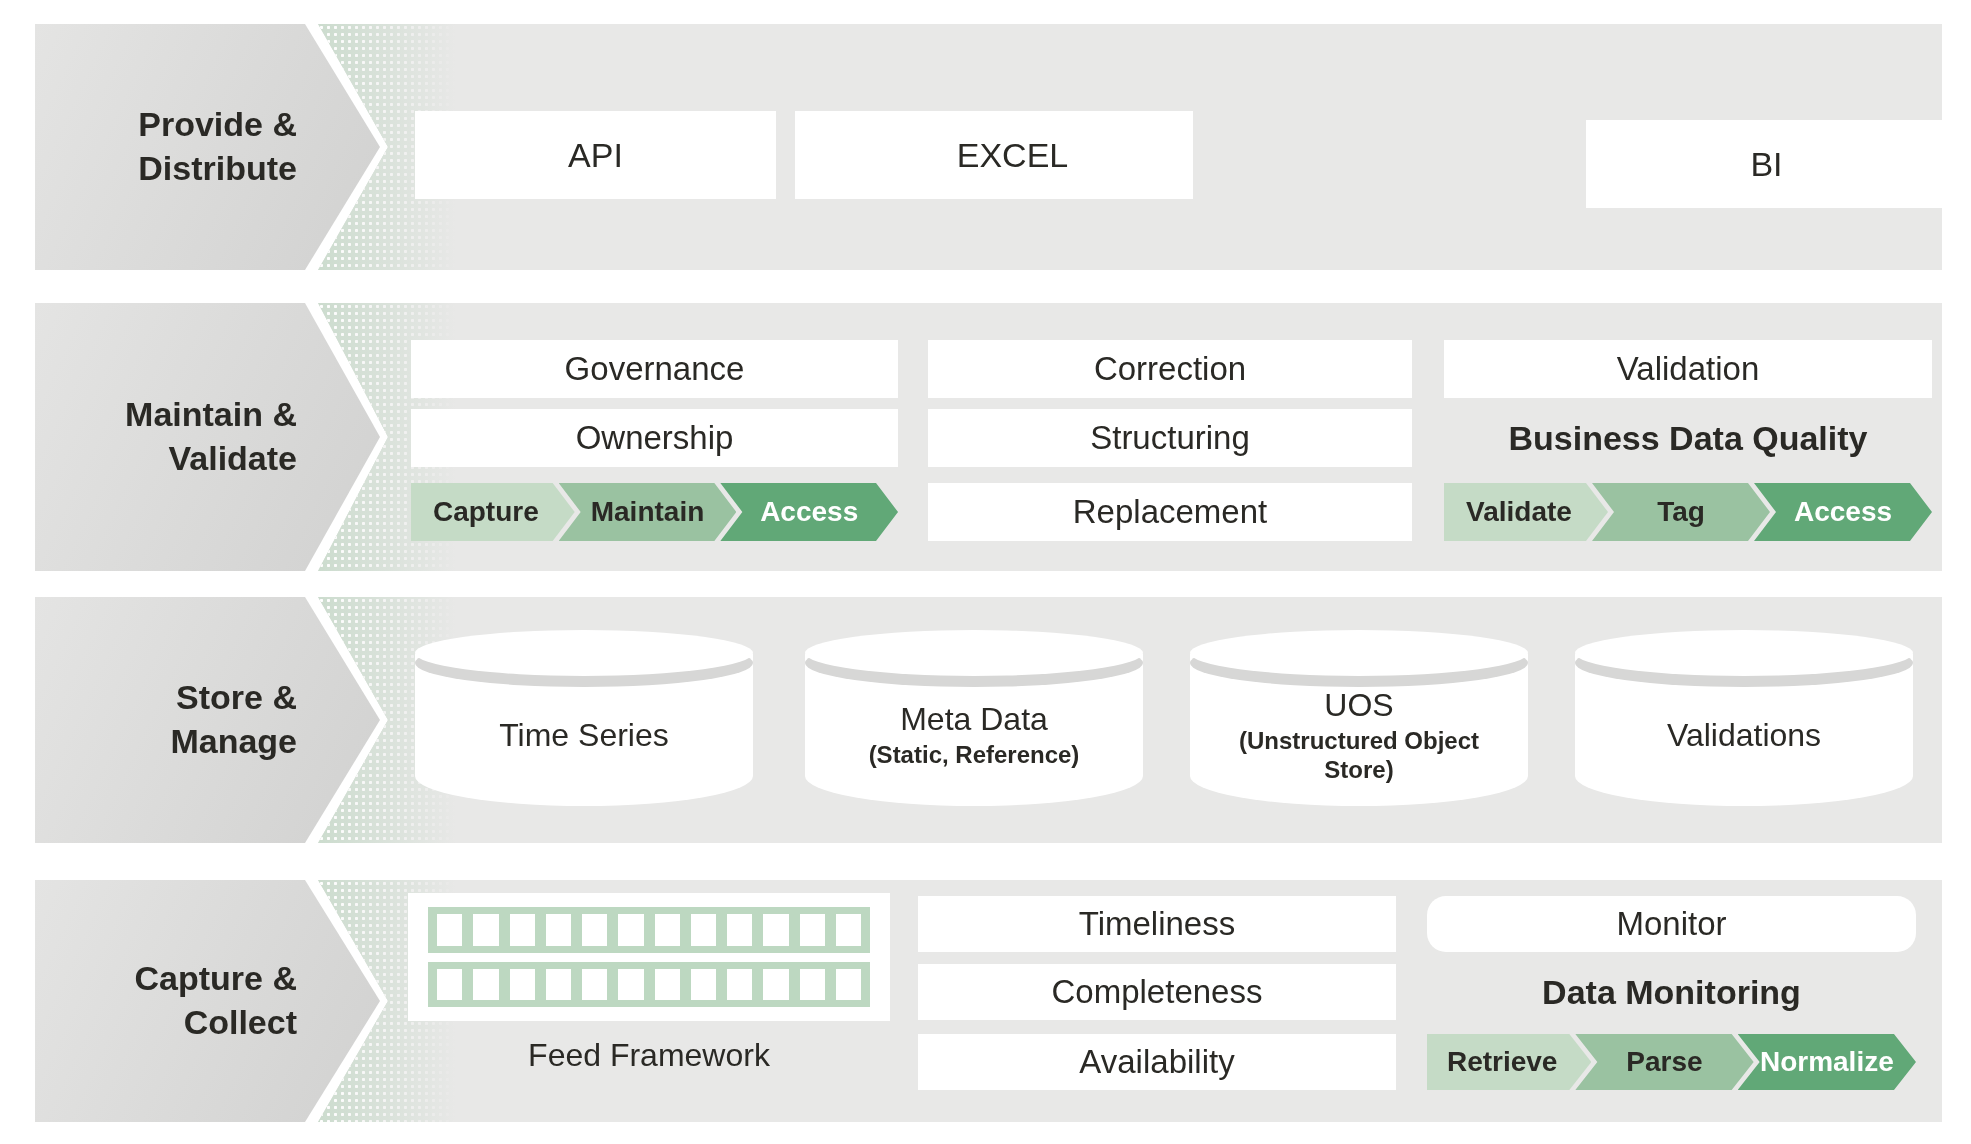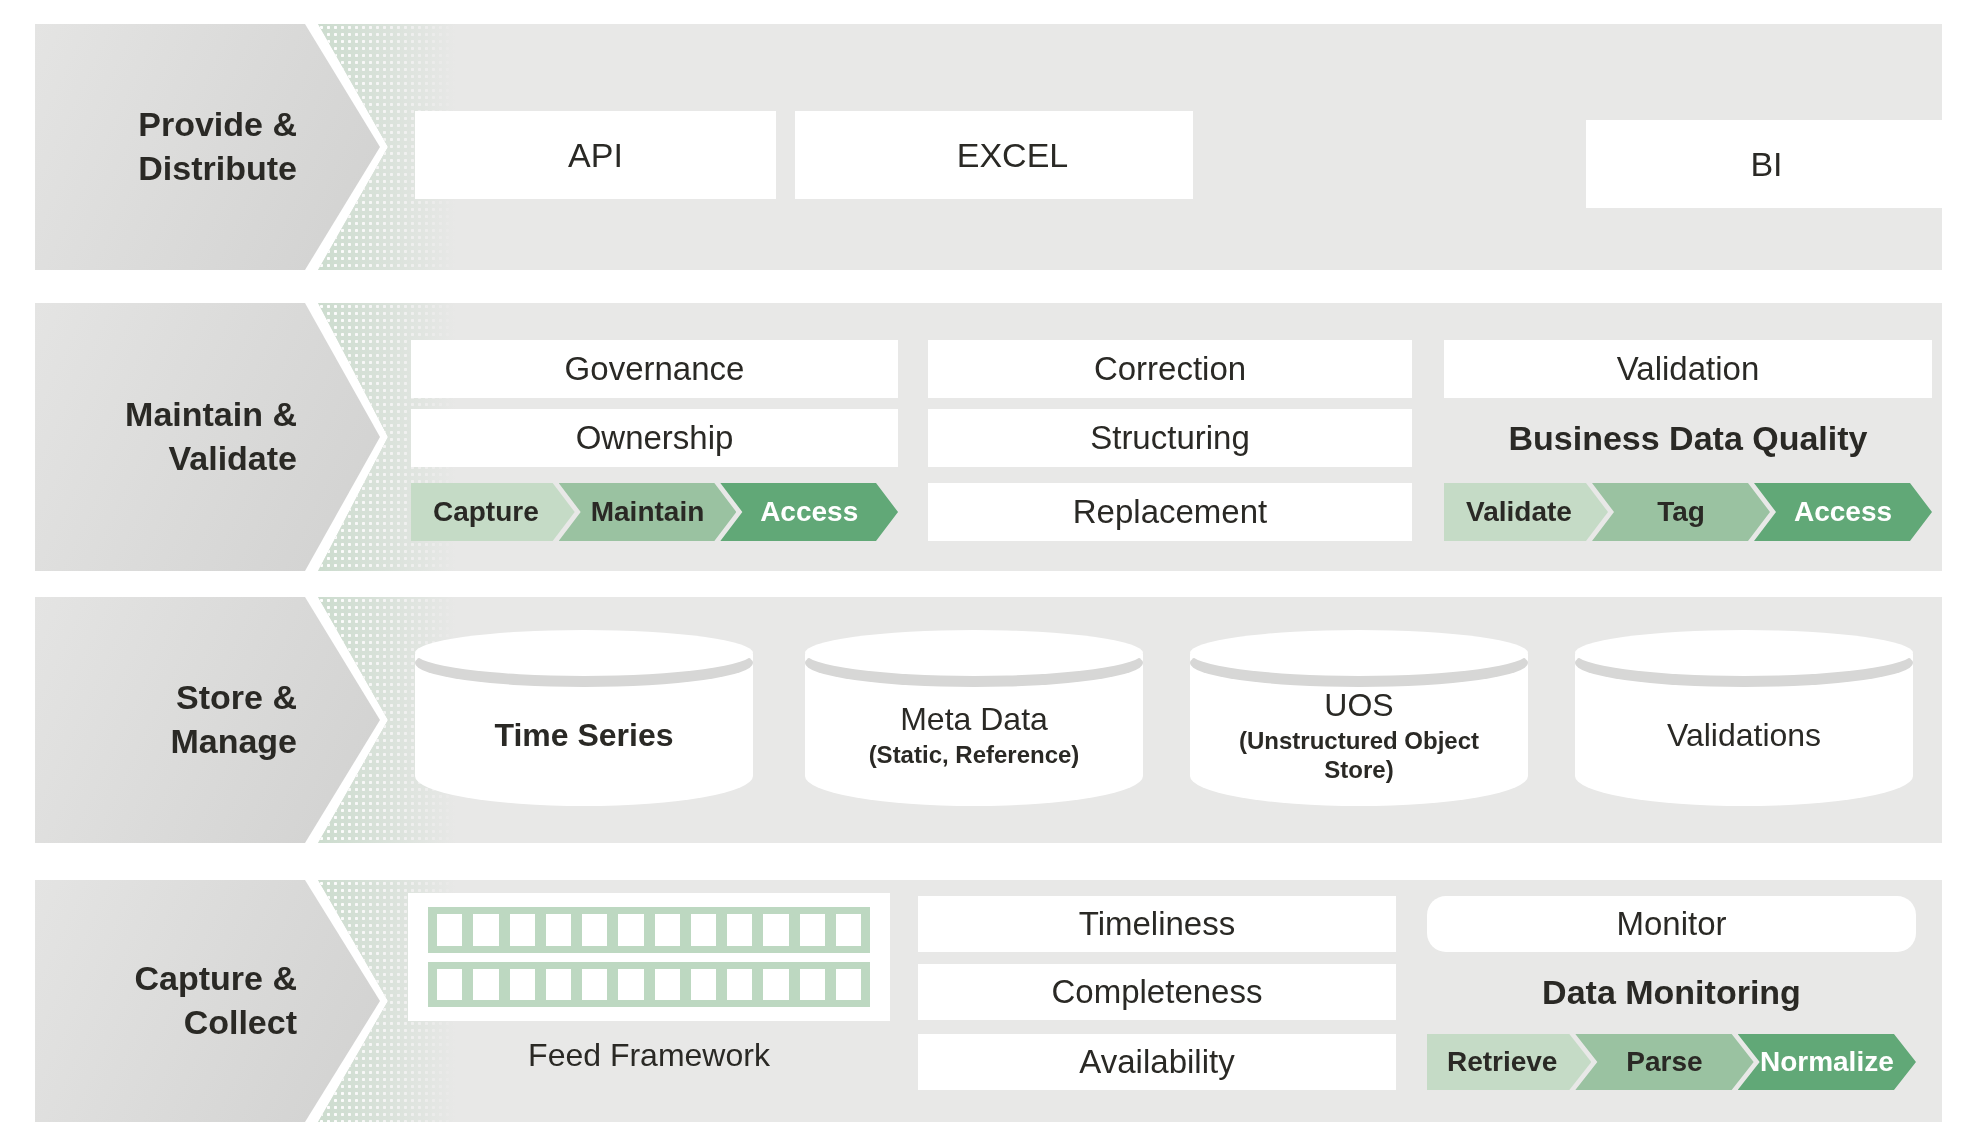--- a/index.html
+++ b/index.html
@@ -135,21 +135,21 @@
   </div>
 
   <div class="band" style="top:597px; height:246px;">
     <div class="band-label">
       <span>Store &amp;</span>
       <span>Manage</span>
     </div>
     <div class="band-content">
       <div class="green-edge"></div>
 
-      <div class="cyl" style="left:97px; top:33px; width:338px; height:176px;font-weight:bold;">
+      <div class="cyl" style="left:97px; top:33px; width:338px; height:176px;">
         <div class="cyl-top"></div>
         <div class="cyl-top-shadow"></div>
         <div class="cyl-body"></div>
         <div class="cyl-label">
           <div>Time Series</div>
         </div>
       </div>
 
       <div class="cyl" style="left:487px; top:33px; width:338px; height:176px;">
         <div class="cyl-top"></div>

